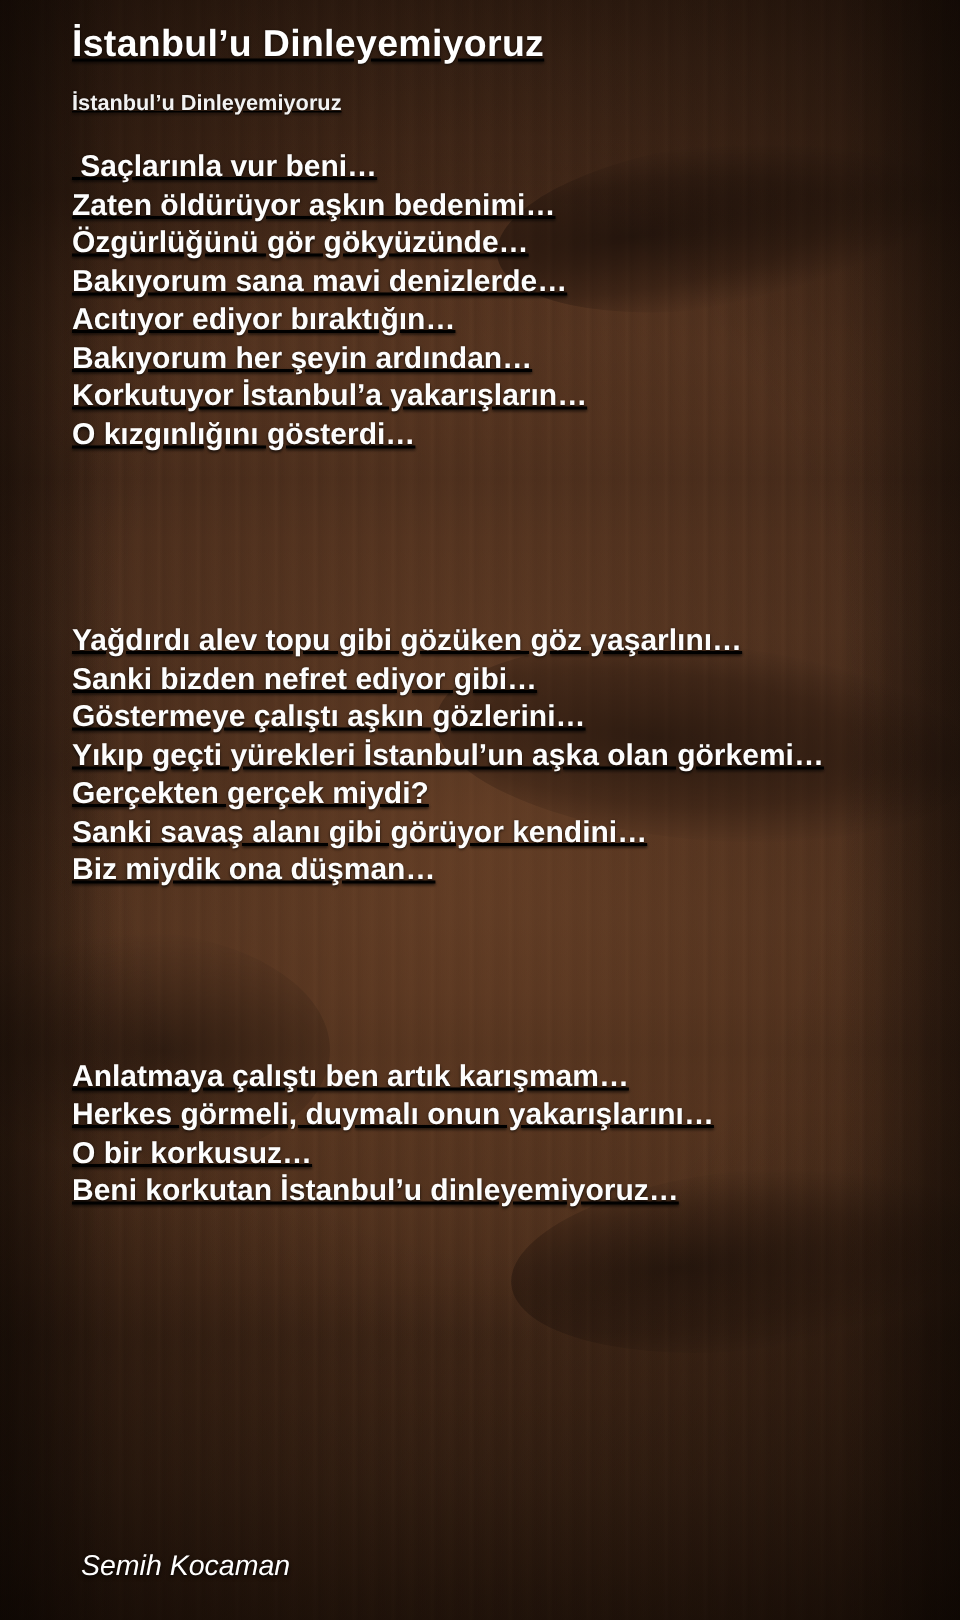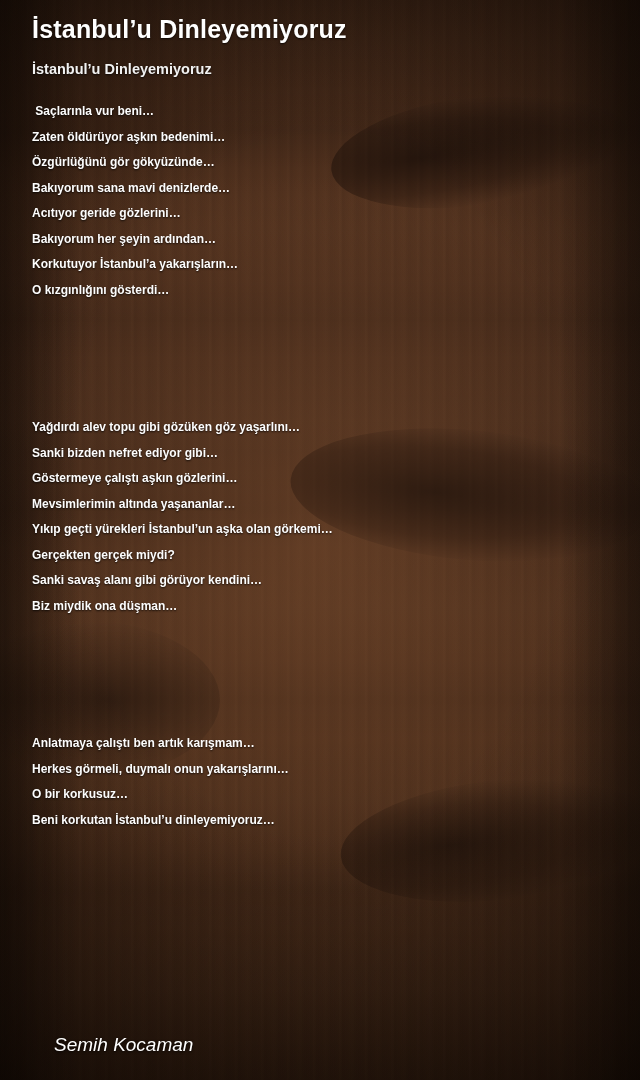--- a/index.html
+++ b/index.html
@@ -84,21 +84,22 @@
     pointer-events: none;
     background:
       radial-gradient(ellipse 95% 80% at 50% 45%, rgba(0,0,0,0) 40%, rgba(10,5,2,0.45) 82%, rgba(5,2,0,0.80) 100%),
       linear-gradient(90deg, rgba(10,5,2,0.55) 0%, rgba(0,0,0,0) 12%, rgba(0,0,0,0) 88%, rgba(10,5,2,0.55) 100%);
   }
 
   
   .content {
     position: relative;
     z-index: 3;
-    padding: 14px 24px 0 32px;
+    padding: 14px 24px 0 48px;
+    text-decoration: underline;
   }
 
   .poem-title {
     font-size: 25px;
     font-weight: bold;
     color: #ffffff;
     line-height: 1.25;
     margin: 0 0 16px 0;
     letter-spacing: 0.2px;
     text-shadow: 0 1px 2px rgba(0,0,0,0.7);
@@ -109,21 +110,21 @@
     font-weight: bold;
     color: #f2f2f2;
     margin: 0 0 22px 0;
     text-shadow: 0 1px 2px rgba(0,0,0,0.7);
   }
 
   .stanza {
     margin: 0 0 0 0;
   }
   .stanza .line {
-    font-size: 12px;
+    font-size: 20px;
     font-weight: bold;
     color: #fdfdfd;
     line-height: 25.5px;
     white-space: pre-wrap;
     text-shadow: 0 1px 2px rgba(0,0,0,0.75);
   }
   .gap-1 { height: 112px; }
   .gap-2 { height: 112px; }
 
   .author {
@@ -152,33 +153,32 @@
 
     <h1 class="poem-title">İstanbul’u Dinleyemiyoruz</h1>
 
     <div class="poem-subtitle">İstanbul’u Dinleyemiyoruz</div>
 
     <div class="stanza">
       <div class="line"> Saçlarınla vur beni…</div>
       <div class="line">Zaten öldürüyor aşkın bedenimi…</div>
       <div class="line">Özgürlüğünü gör gökyüzünde…</div>
       <div class="line">Bakıyorum sana mavi denizlerde…</div>
-      <div class="line">Acıtıyor geride gözlerini…</div>
+      <div class="line">Acıtıyor ediyor bıraktığın…</div>
       <div class="line">Bakıyorum her şeyin ardından…</div>
       <div class="line">Korkutuyor İstanbul’a yakarışların…</div>
       <div class="line">O kızgınlığını gösterdi…</div>
     </div>
 
     <div class="gap-1"></div>
 
     <div class="stanza">
       <div class="line">Yağdırdı alev topu gibi gözüken göz yaşarlını…</div>
       <div class="line">Sanki bizden nefret ediyor gibi…</div>
       <div class="line">Göstermeye çalıştı aşkın gözlerini…</div>
-      <div class="line">Mevsimlerimin altında yaşananlar…</div>
       <div class="line">Yıkıp geçti yürekleri İstanbul’un aşka olan görkemi…</div>
       <div class="line">Gerçekten gerçek miydi?</div>
       <div class="line">Sanki savaş alanı gibi görüyor kendini…</div>
       <div class="line">Biz miydik ona düşman…</div>
     </div>
 
     <div class="gap-2"></div>
 
     <div class="stanza">
       <div class="line">Anlatmaya çalıştı ben artık karışmam…</div>

